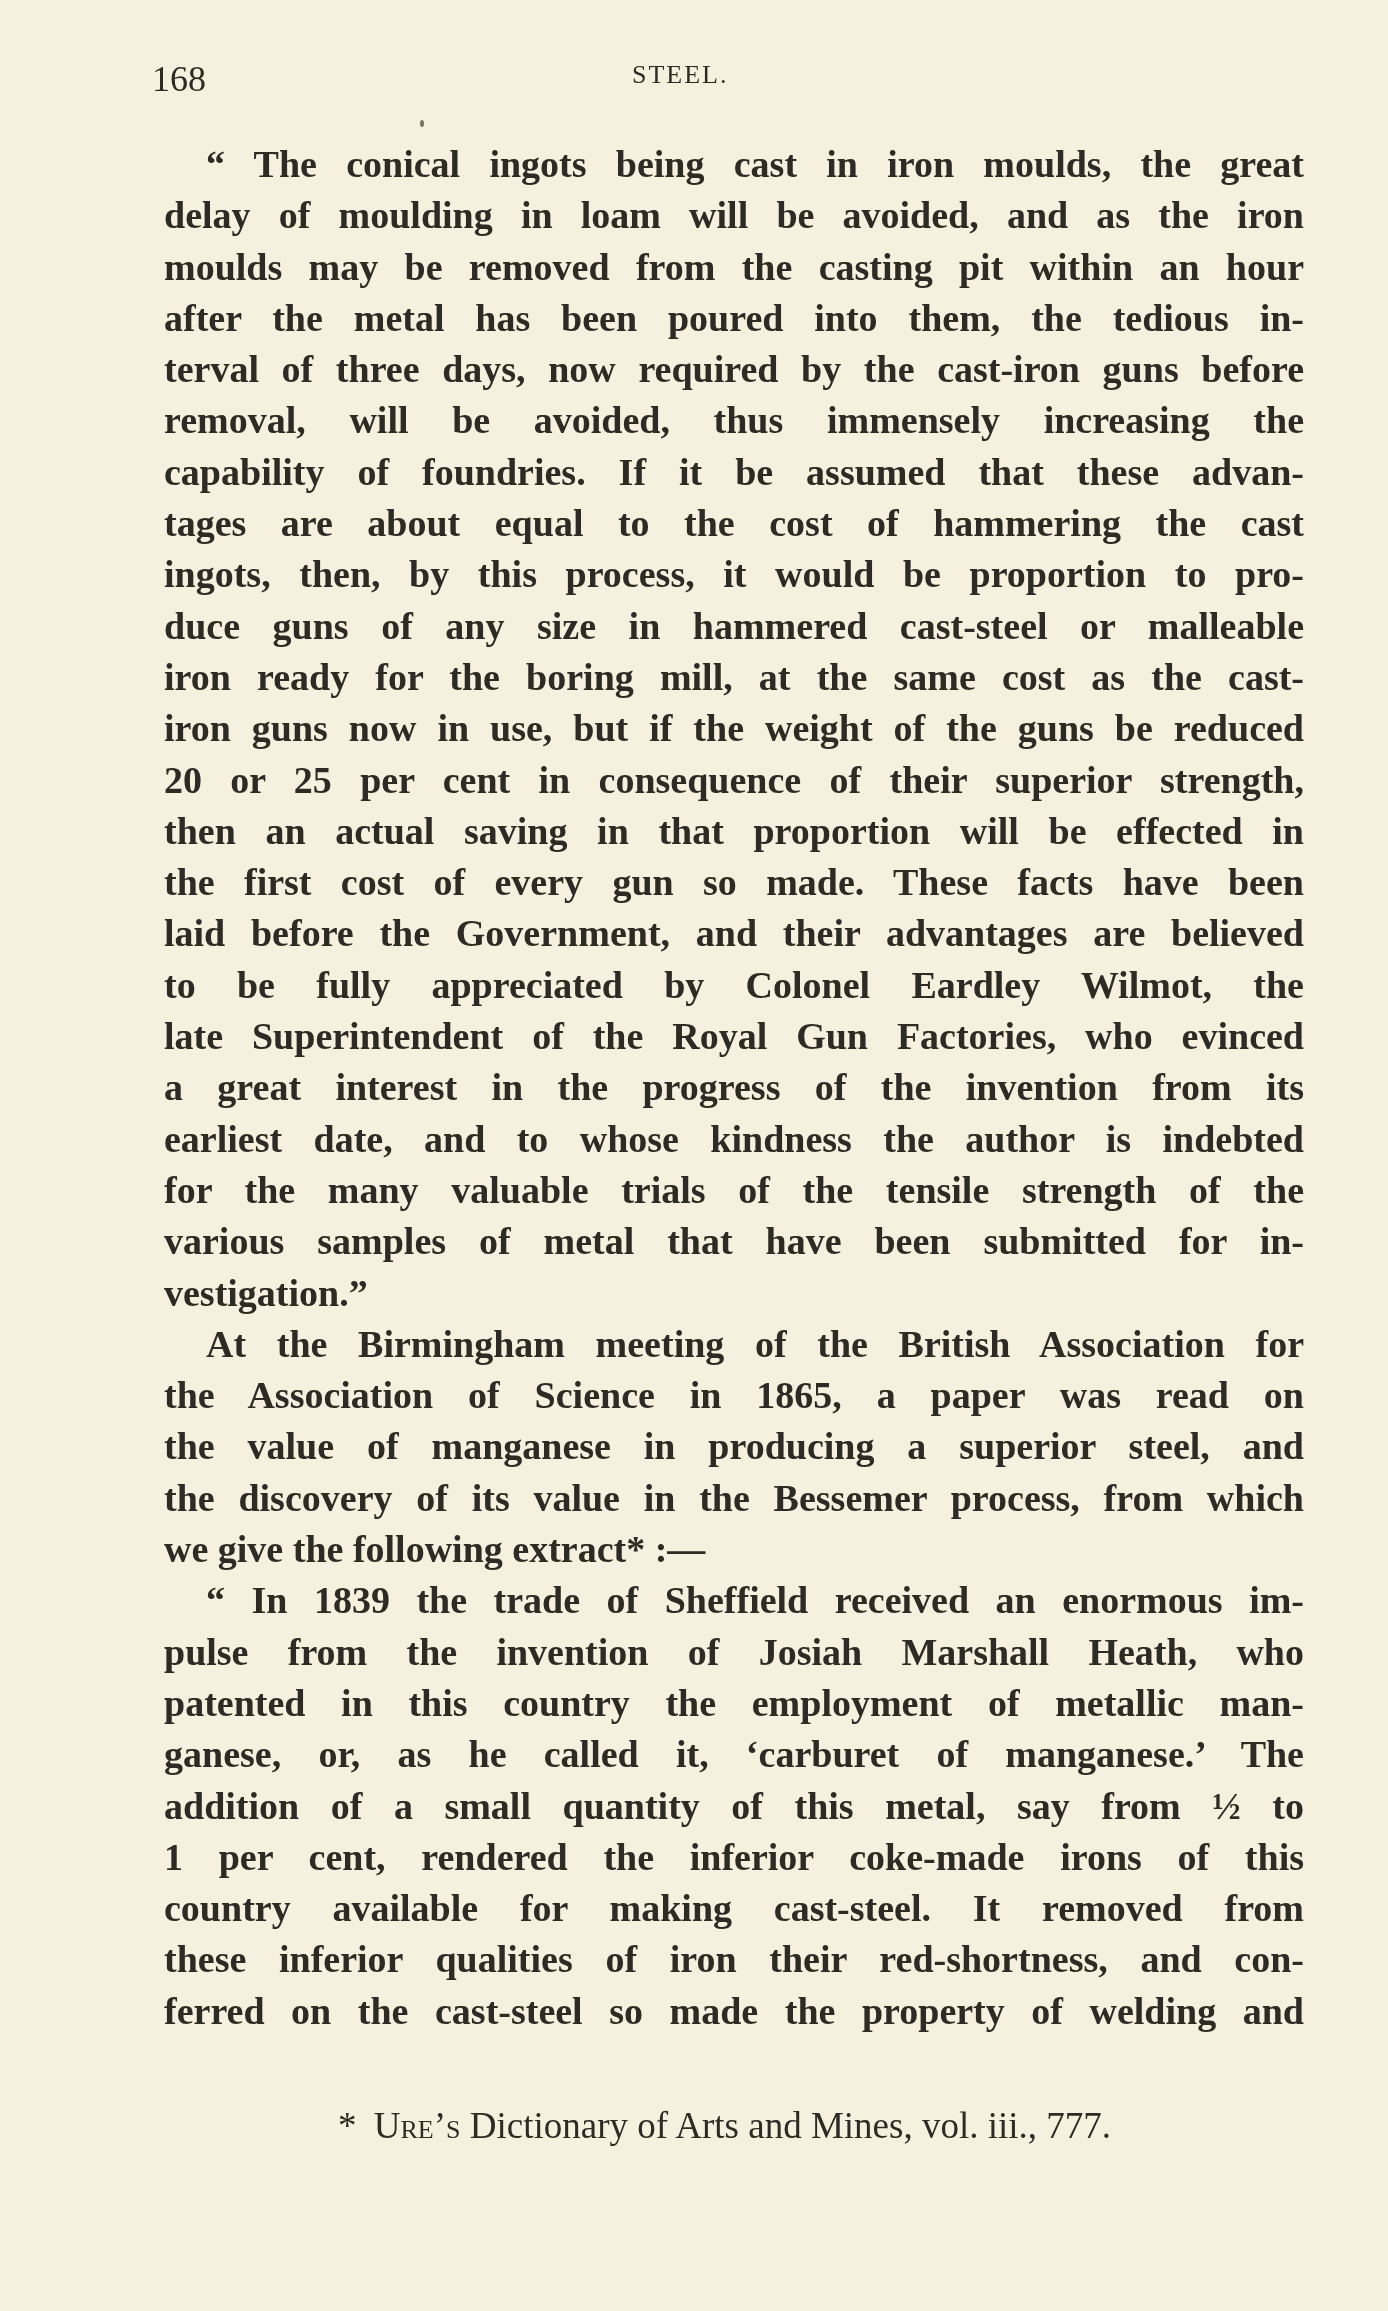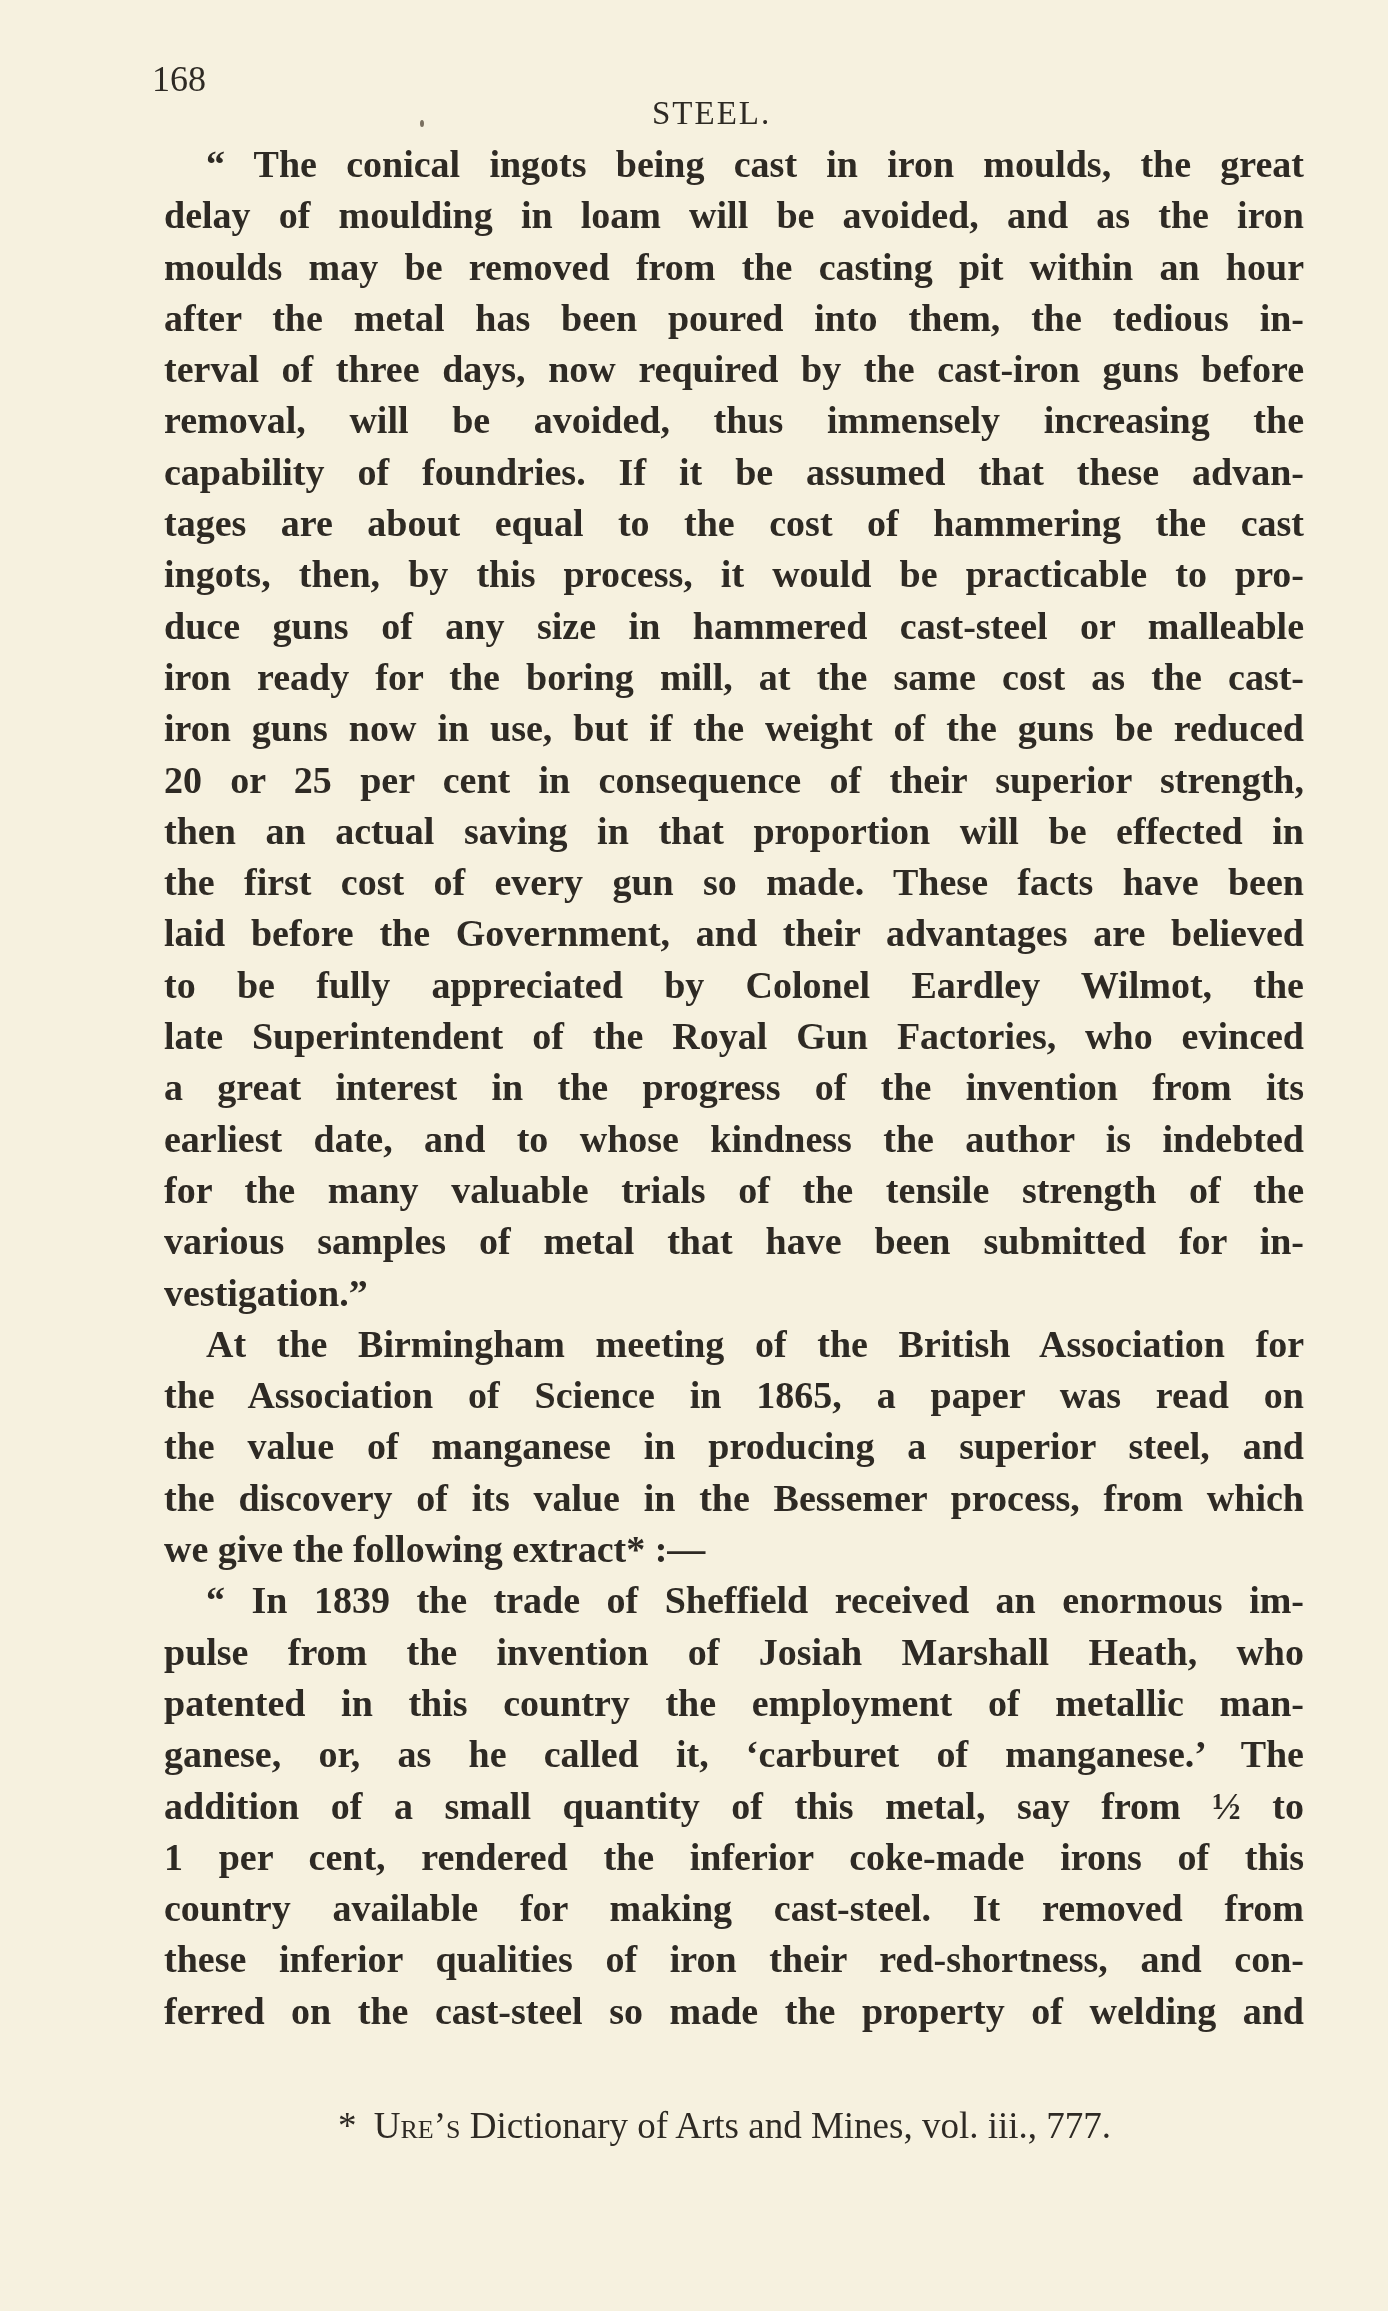--- a/index.html
+++ b/index.html
@@ -6,21 +6,21 @@
   body {
     width: 1388px; height: 2311px;
     background: #f6f1df;
     position: relative; overflow: hidden;
     font-family: "Liberation Serif", "DejaVu Serif", serif;
     color: #2e2a24;
   }
   .page { position: absolute; left: 0; top: 0; width: 1388px; height: 2311px; padding-left: 40px; }
   .running-head { position: absolute; top: 58px; left: 152px; width: 1140px; height: 50px; font-size: 36px; }
   .page-number { position: absolute; left: 0; top: 0; }
-  .running-title { position: absolute; left: 500px; top: 2px; font-size: 33px; letter-spacing: 2px; margin-top: 35px; }
+  .running-title { position: absolute; left: 480px; top: 2px; font-size: 26px; letter-spacing: 2px; }
   .body-text { position: absolute; left: 164px; top: 139px; width: 1140px; font-size: 38px; line-height: 51.3px; font-weight: bold; }
   .line { white-space: nowrap; text-align: justify; text-align-last: justify; display: block; height: 51.3px; }
   .line.last { text-align-last: left; }
   .line.indent { padding-left: 42px; }
   .footnote { position: absolute; top: 2104px; left: 338px; font-size: 37px; white-space: nowrap; }
   .sc { font-variant: small-caps; }
   .speck { position: absolute; background: #7a7060; border-radius: 50%; }
 </style>
 </head>
 <body>
@@ -35,21 +35,21 @@
 
   <div class="body-text" id="body-text">
       <span class="line indent">“ The conical ingots being cast in iron moulds, the great</span>
       <span class="line">delay of moulding in loam will be avoided, and as the iron</span>
       <span class="line">moulds may be removed from the casting pit within an hour</span>
       <span class="line">after the metal has been poured into them, the tedious in-</span>
       <span class="line">terval of three days, now required by the cast-iron guns before</span>
       <span class="line">removal, will be avoided, thus immensely increasing the</span>
       <span class="line">capability of foundries.  If it be assumed that these advan-</span>
       <span class="line">tages are about equal to the cost of hammering the cast</span>
-      <span class="line">ingots, then, by this process, it would be practicable to pro-</span>
+      <span class="line">ingots, then, by this process, it would be proportion to pro-</span>
       <span class="line">duce guns of any size in hammered cast-steel or malleable</span>
       <span class="line">iron ready for the boring mill, at the same cost as the cast-</span>
       <span class="line">iron guns now in use, but if the weight of the guns be reduced</span>
       <span class="line">20 or 25 per cent in consequence of their superior strength,</span>
       <span class="line">then an actual saving in that proportion will be effected in</span>
       <span class="line">the first cost of every gun so made.  These facts have been</span>
       <span class="line">laid before the Government, and their advantages are believed</span>
       <span class="line">to be fully appreciated by Colonel Eardley Wilmot, the</span>
       <span class="line">late Superintendent of the Royal Gun Factories, who evinced</span>
       <span class="line">a great interest in the progress of the invention from its</span>

